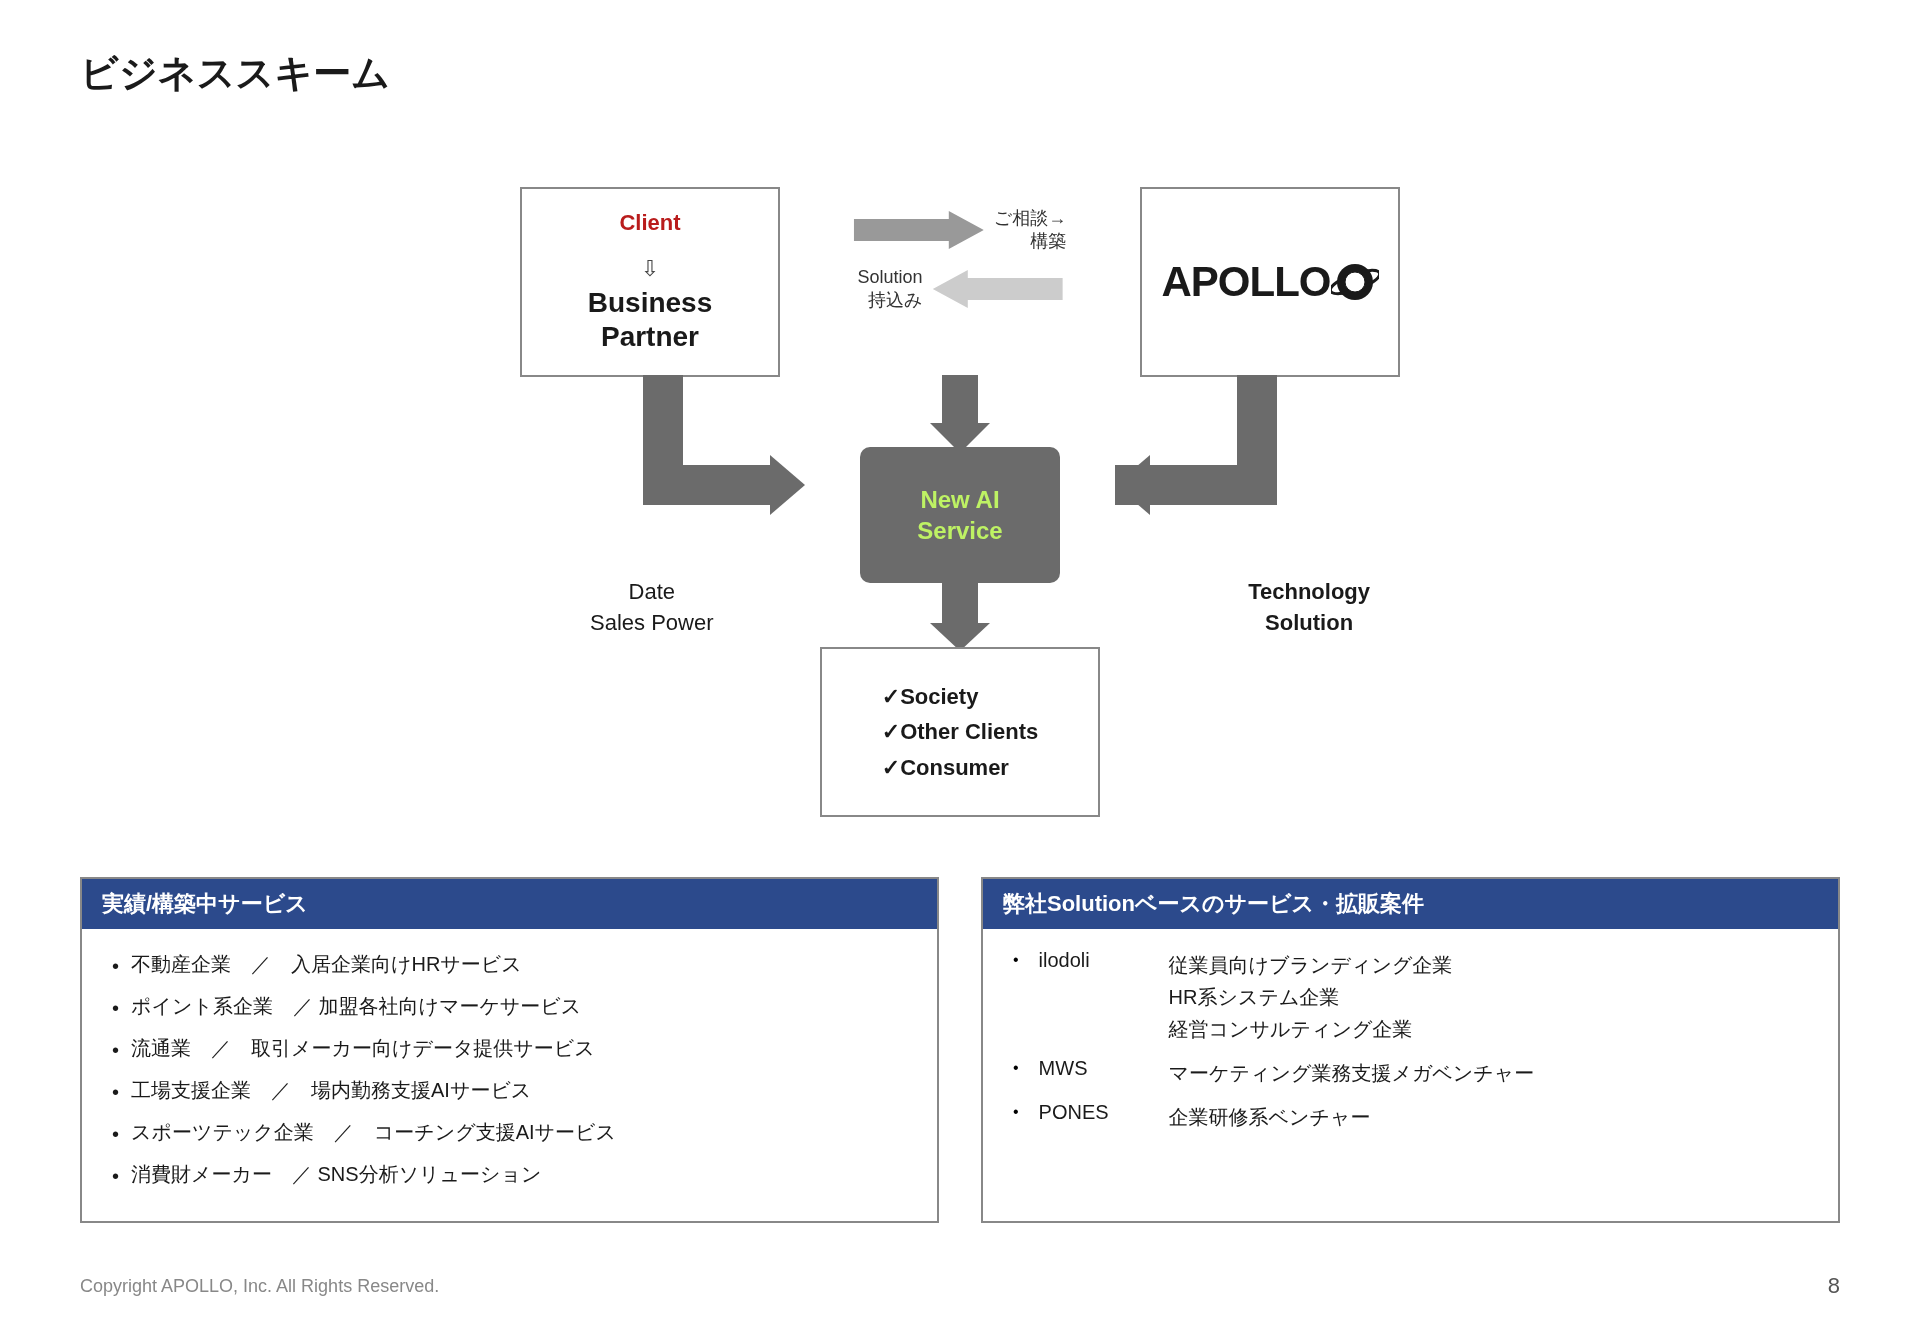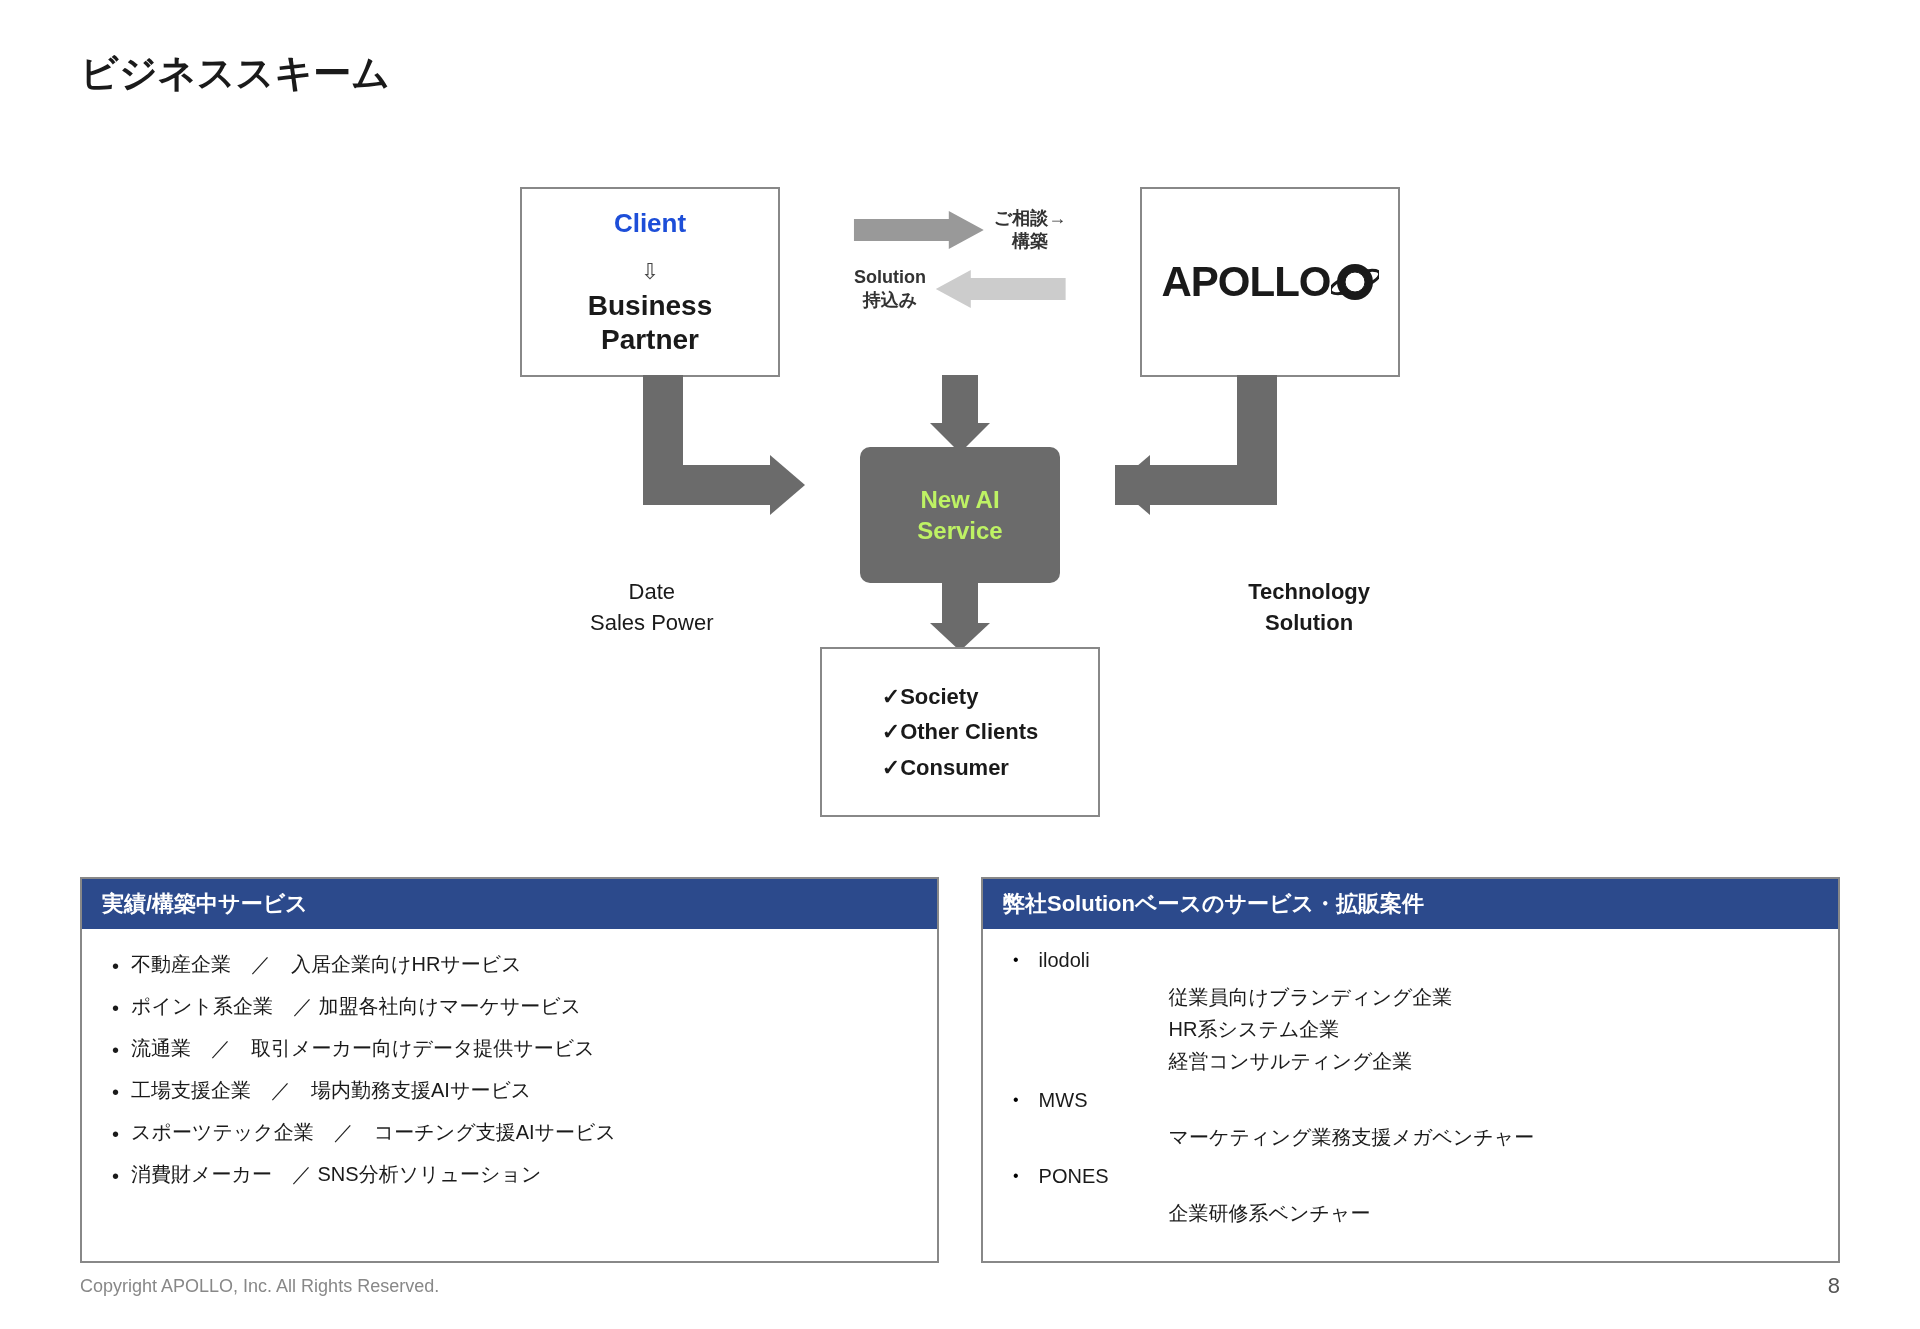--- a/index.html
+++ b/index.html
@@ -83,23 +83,23 @@
       width: 280px;
       height: 170px;
       left: 50%;
       transform: translateX(-50%);
       top: 500px;
       border: 2.5px solid #888;
     }
 
     
     .client-label {
-      font-size: 26px;
+      font-size: 22px;
       font-weight: 600;
-      color: #1d4ed8;
+      color: #b91c1c;
       margin-bottom: 20px;
     }
 
     .client-arrow-down {
       font-size: 22px;
       color: #444;
       margin-bottom: 4px;
     }
 
     .client-main {
@@ -135,24 +135,24 @@
     .society-item {
       font-size: 22px;
       font-weight: 700;
       color: #1a1a1a;
       line-height: 1.6;
       text-align: left;
     }
 
     .arrow-text {
       font-size: 18px;
-      font-weight: 700;
+      font-weight: 400;
       color: #333;
       line-height: 1.3;
-      text-align: center;
+      text-align: right;
     }
 
     
     .label-date {
       position: absolute;
       left: 130px;
       top: 430px;
       text-align: center;
       font-size: 22px;
       font-weight: 400;
@@ -224,21 +224,20 @@
       font-weight: 400;
       color: #1a1a1a;
       width: 130px;
       flex-shrink: 0;
     }
 
     .right-col-desc {
       font-size: 20px;
       color: #1a1a1a;
       line-height: 1.6;
-      margin-top: 32px;
     }
 
     
     .footer {
       position: absolute;
       bottom: 30px;
       left: 80px;
       right: 80px;
       display: flex;
       justify-content: space-between;

